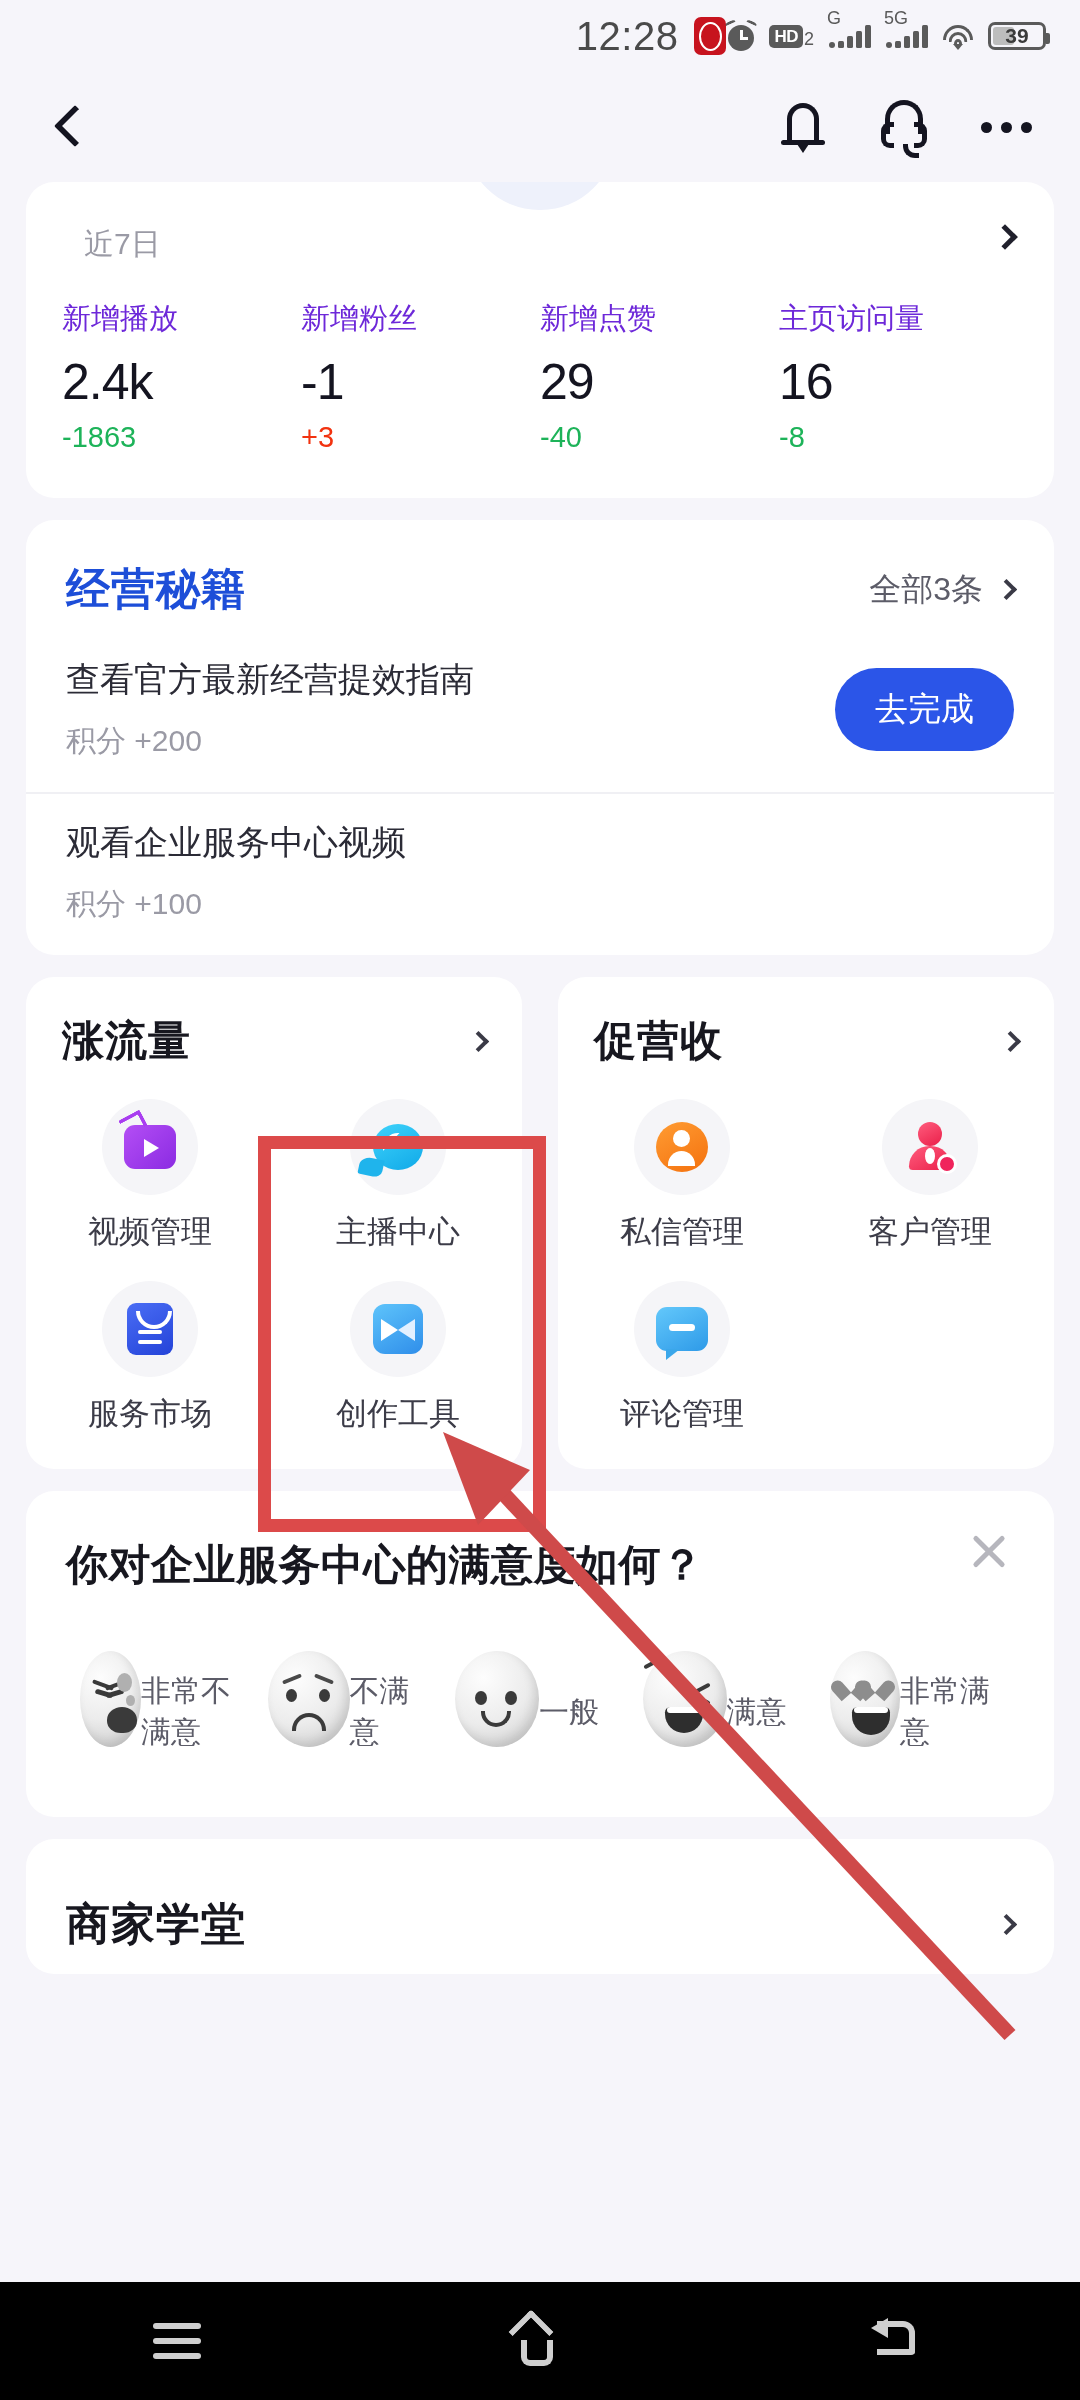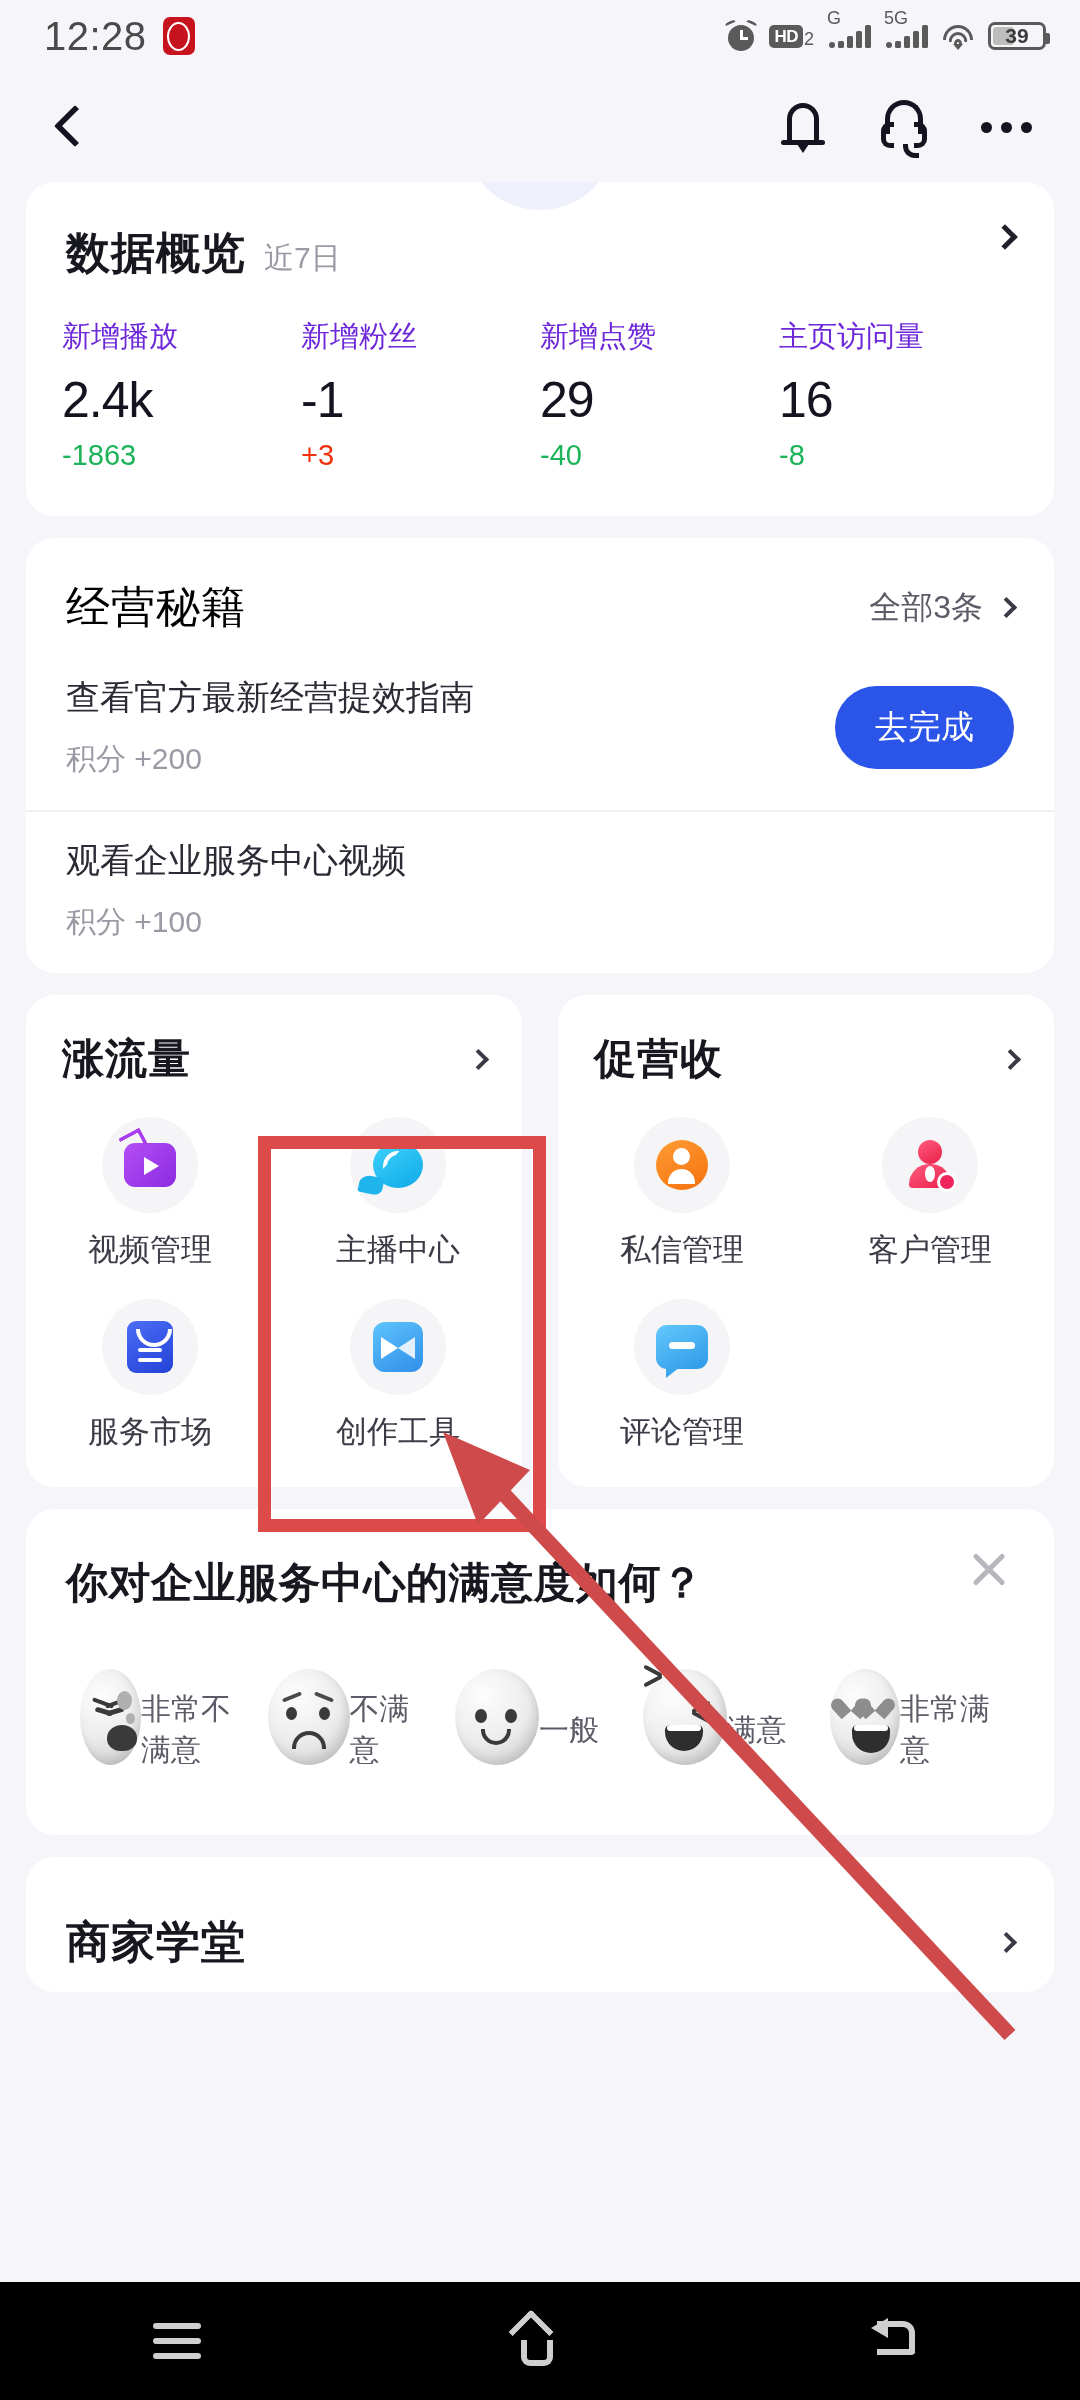--- a/index.html
+++ b/index.html
@@ -9,21 +9,21 @@
     background:#f6f5fa;
     position:relative;
     overflow:hidden;
   }
 
   
   .statusbar {
     height:72px;
     display:flex;
     align-items:center;
-    justify-content:space-between;
+    justify-content:flex-end;
     padding:0 34px 0 44px;
   }
   .sb-left { display:flex; align-items:center; gap:16px; }
   .sb-time { font-size:40px; color:#4a4a4a; letter-spacing:.5px; }
   .sb-applogo {
     width:32px; height:38px; border-radius:7px;
     background:#c7131e; position:relative;
     display:flex; align-items:center; justify-content:center;
   }
   .sb-applogo::after{
@@ -170,21 +170,21 @@
   .metric-value { font-size:50px; color:#141420; font-weight:500; margin-bottom:10px; letter-spacing:-1px; }
   .metric-delta { font-size:29px; }
   .d-green { color:#1db359; }
   .d-red { color:#f2320f; }
 
   
   .tip-head {
     display:flex; align-items:center; justify-content:space-between;
     padding:40px 40px 12px 40px;
   }
-  .tip-title { font-size:44px; font-weight:normal; color:#000000; letter-spacing:1px; }
+  .tip-title { font-size:44px; font-weight:bold; color:#1d4ed8; letter-spacing:1px; }
   .tip-all { display:flex; align-items:center; gap:16px; }
   .tip-all-txt { font-size:32px; color:#5c5c68; }
   .chev-sm {
     width:15px;height:15px;border-top:4px solid #3a3a46;border-right:4px solid #3a3a46;
     transform:rotate(45deg);
   }
   .tip-row {
     display:flex; align-items:center; justify-content:space-between;
     padding:26px 40px 30px 40px;
   }
@@ -504,21 +504,20 @@
       <span></span>
         <span></span>
         <span></span>
     </div>
   </div>
 </div>
 
 <div class="card">
   <div class="card-blob"></div>
   <div class="ov-head">
-    <div class="ov-title">数据概览</div>
     <div class="ov-sub">近7日</div>
     <div class="chev"></div>
   </div>
   <div class="ov-metrics">
     <div class="metric">
       <div class="metric-label">新增播放</div>
       <div class="metric-value">2.4k</div>
       <div class="metric-delta d-green">-1863</div>
     </div>
     <div class="metric">

